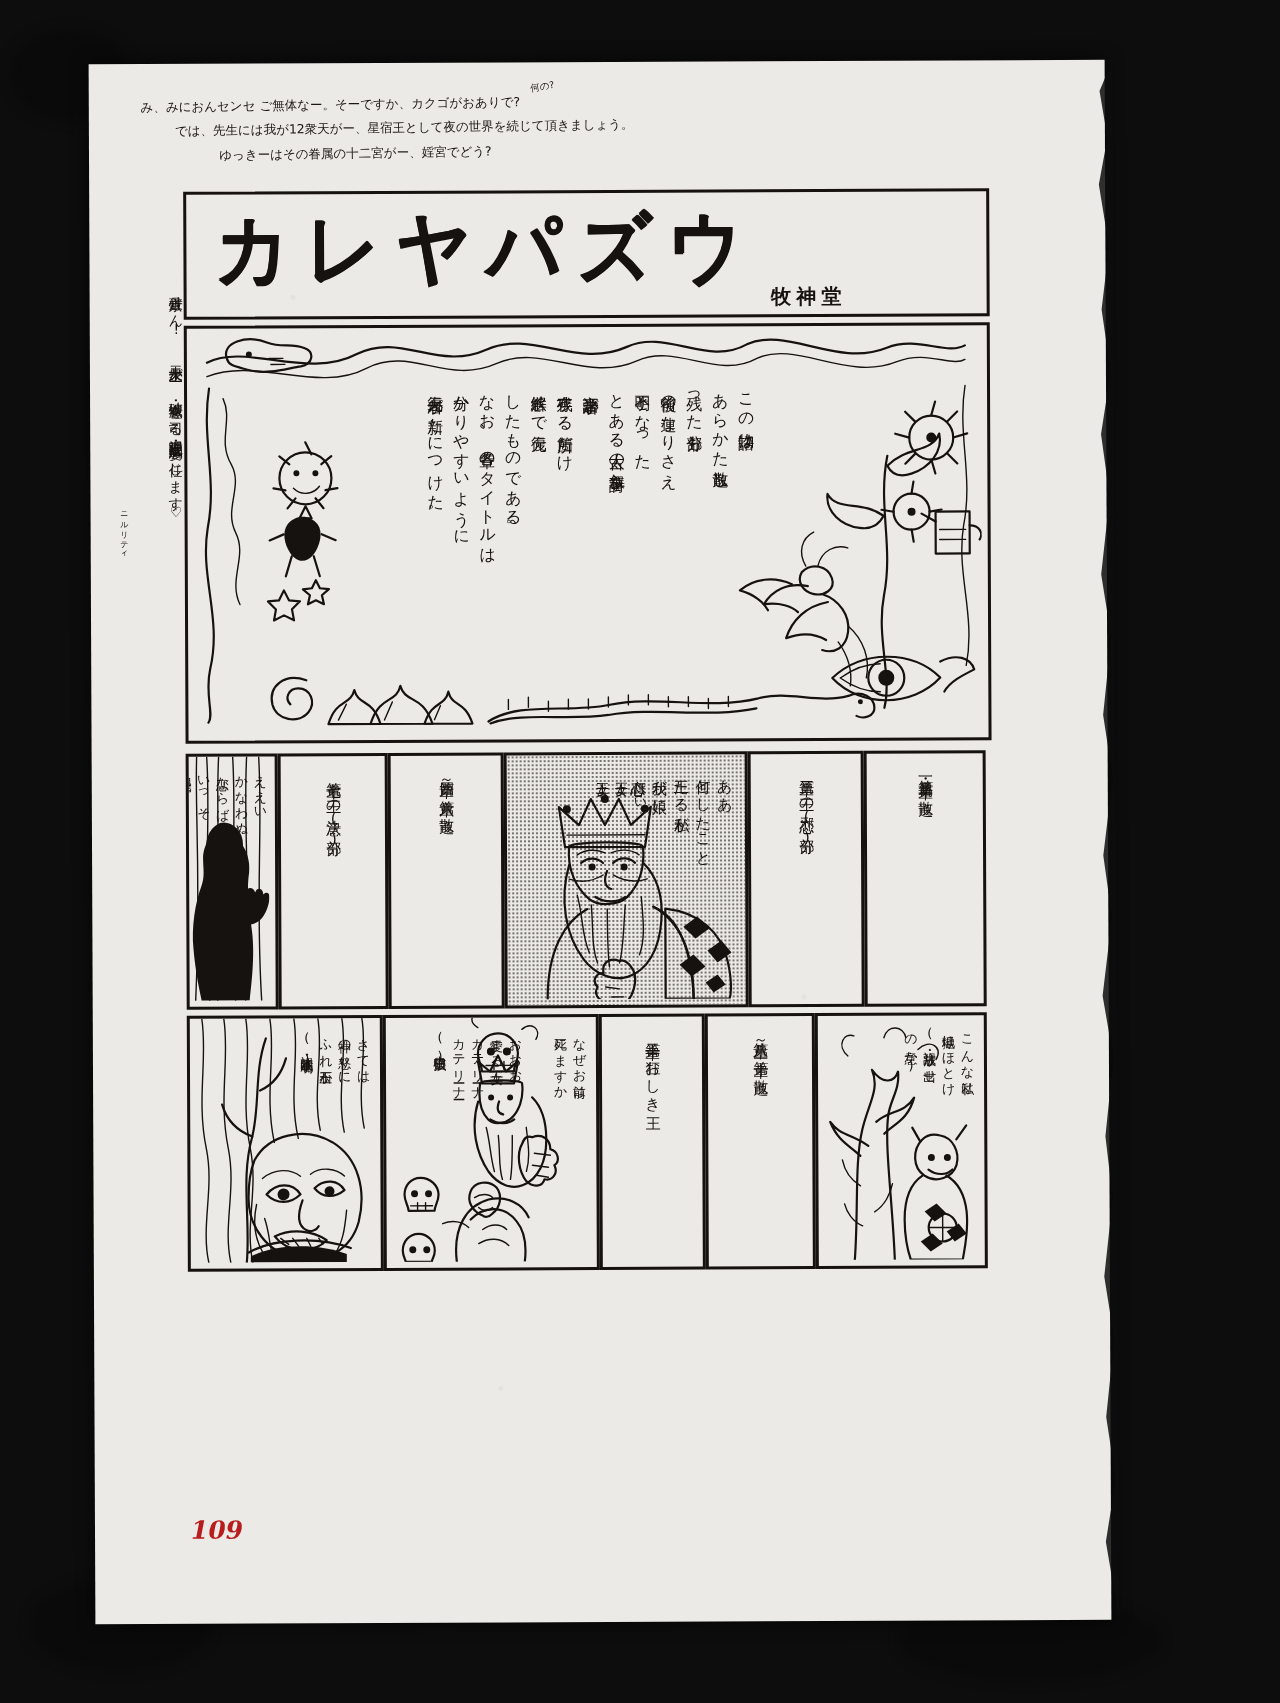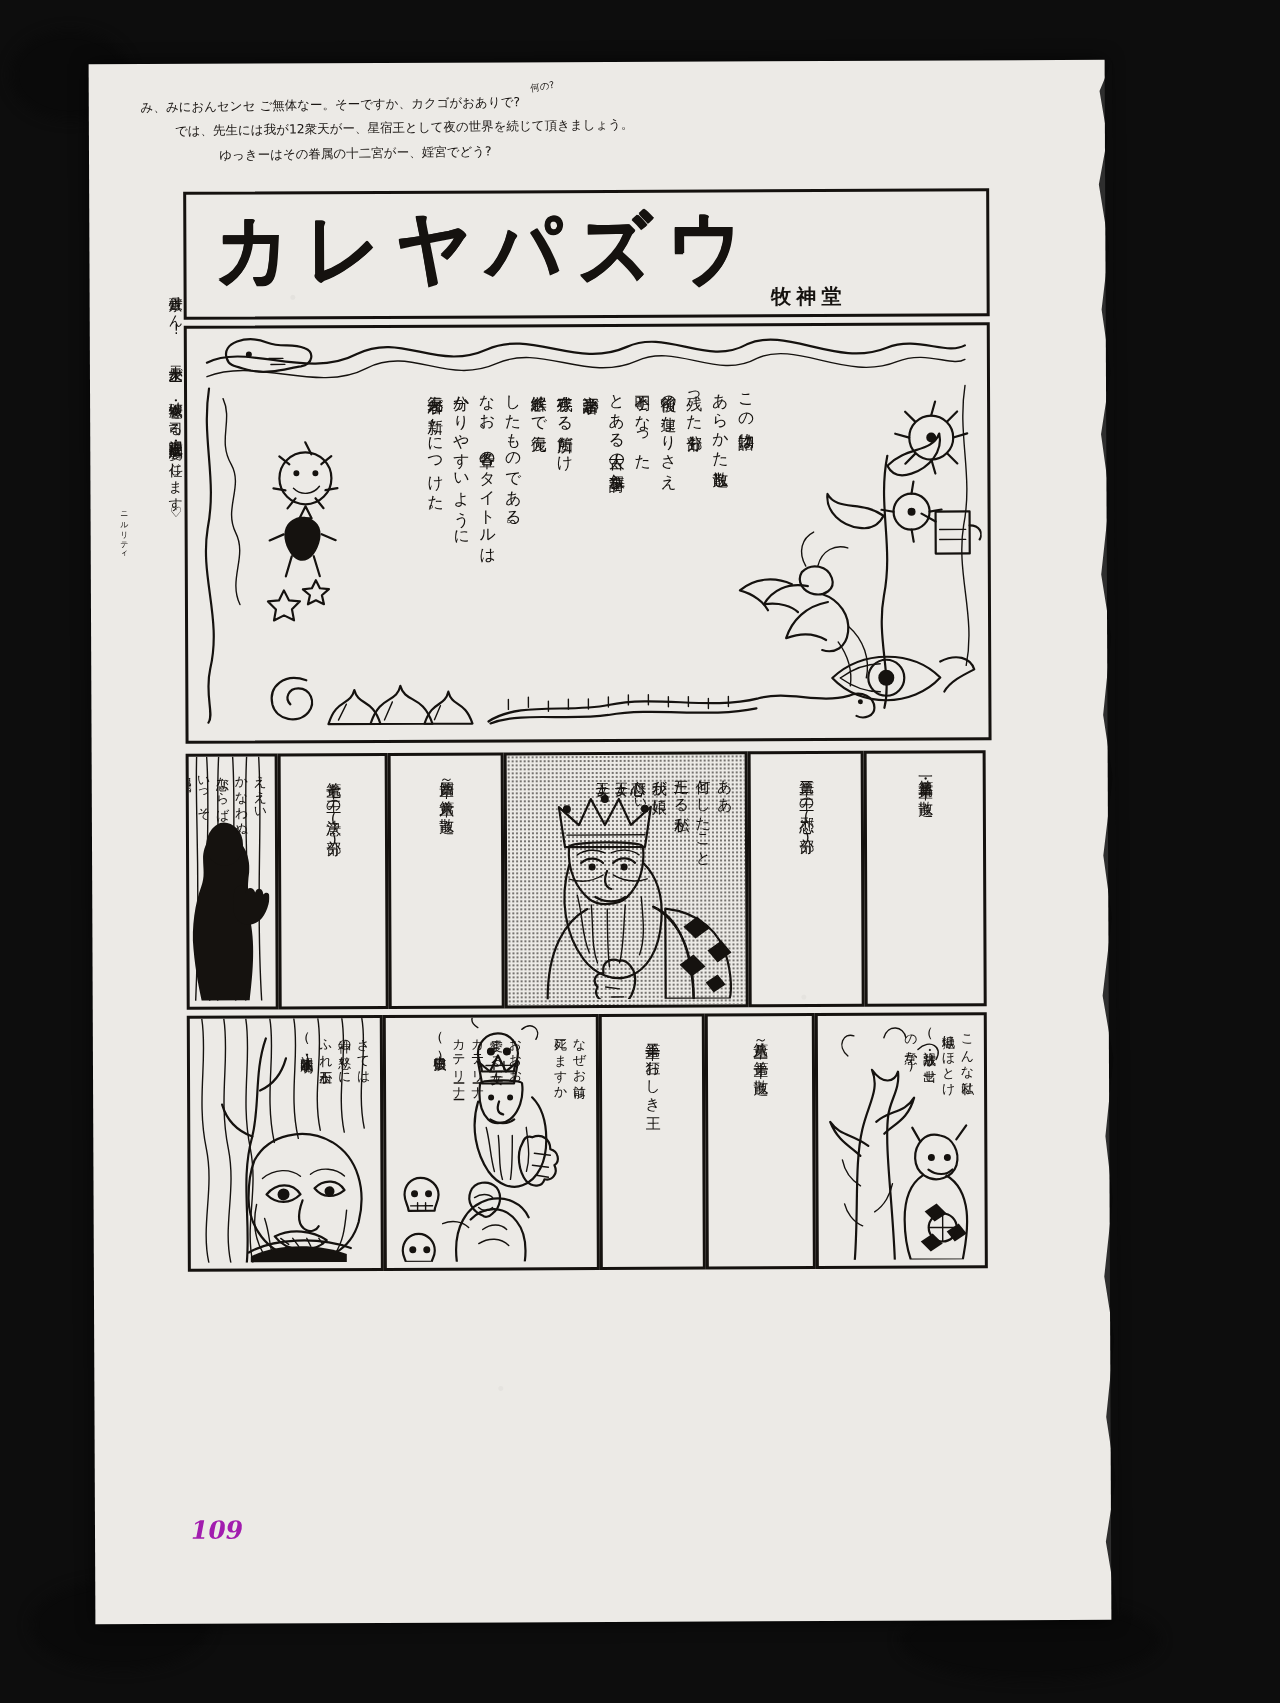--- a/index.html
+++ b/index.html
@@ -188,21 +188,21 @@
     opacity: 0.55;
   }
 
   
   #pageno {
     position: absolute;
     left: 96px; top: 1452px;
     font-size: 25px;
     font-weight: bold;
     font-style: italic;
-    color: #a21caf;
+    color: #b91c1c;
     font-family: "DejaVu Serif", serif;
   }
 
   .ink { fill: none; stroke: #15120f; stroke-width: 2.2; stroke-linecap: round; stroke-linejoin: round; }
   .ink-thin { fill: none; stroke: #15120f; stroke-width: 1.4; stroke-linecap: round; stroke-linejoin: round; }
   .ink-fill { fill: #15120f; stroke: none; }
 </style>
 </head>
 <body>
 

